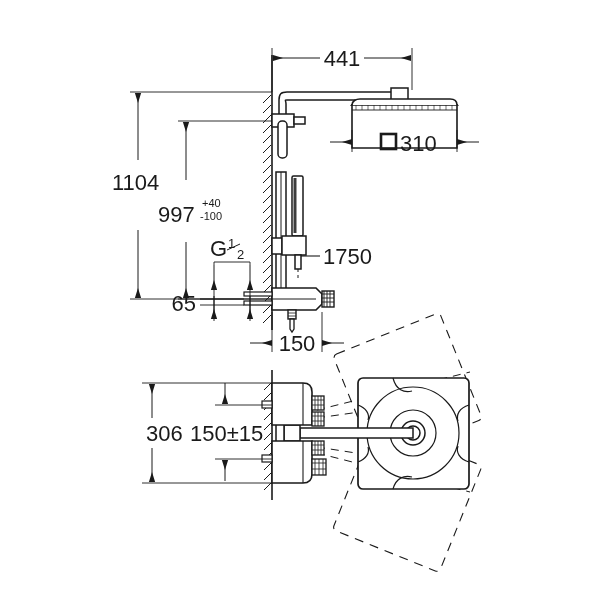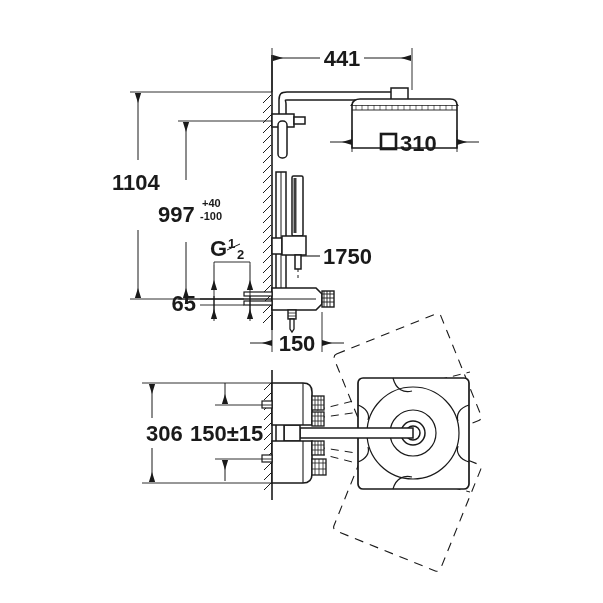--- a/index.html
+++ b/index.html
@@ -1,18 +1,18 @@
 <!DOCTYPE html>
 <html><head>
 <meta charset="utf-8">
 <style>
   html,body{margin:0;padding:0;background:#ffffff;}
   body{width:603px;height:603px;overflow:hidden;
        font-family:"Liberation Sans","DejaVu Sans",sans-serif;}
-  #sheet{position:relative;width:603px;height:603px;background:#fff;font-weight:bold;}
+  #sheet{position:relative;width:603px;height:603px;background:#fff;}
   svg{display:block;}
   .dimtext{font-family:"Liberation Sans","DejaVu Sans",sans-serif;
            fill:#1a1a1a;font-size:22px;}
   .tol{font-family:"Liberation Sans","DejaVu Sans",sans-serif;
        fill:#1a1a1a;font-size:11px;}
   .fracnum{font-family:"Liberation Sans","DejaVu Sans",sans-serif;
        fill:#1a1a1a;font-size:13px;}
 </style>
 </head>
 <body>

